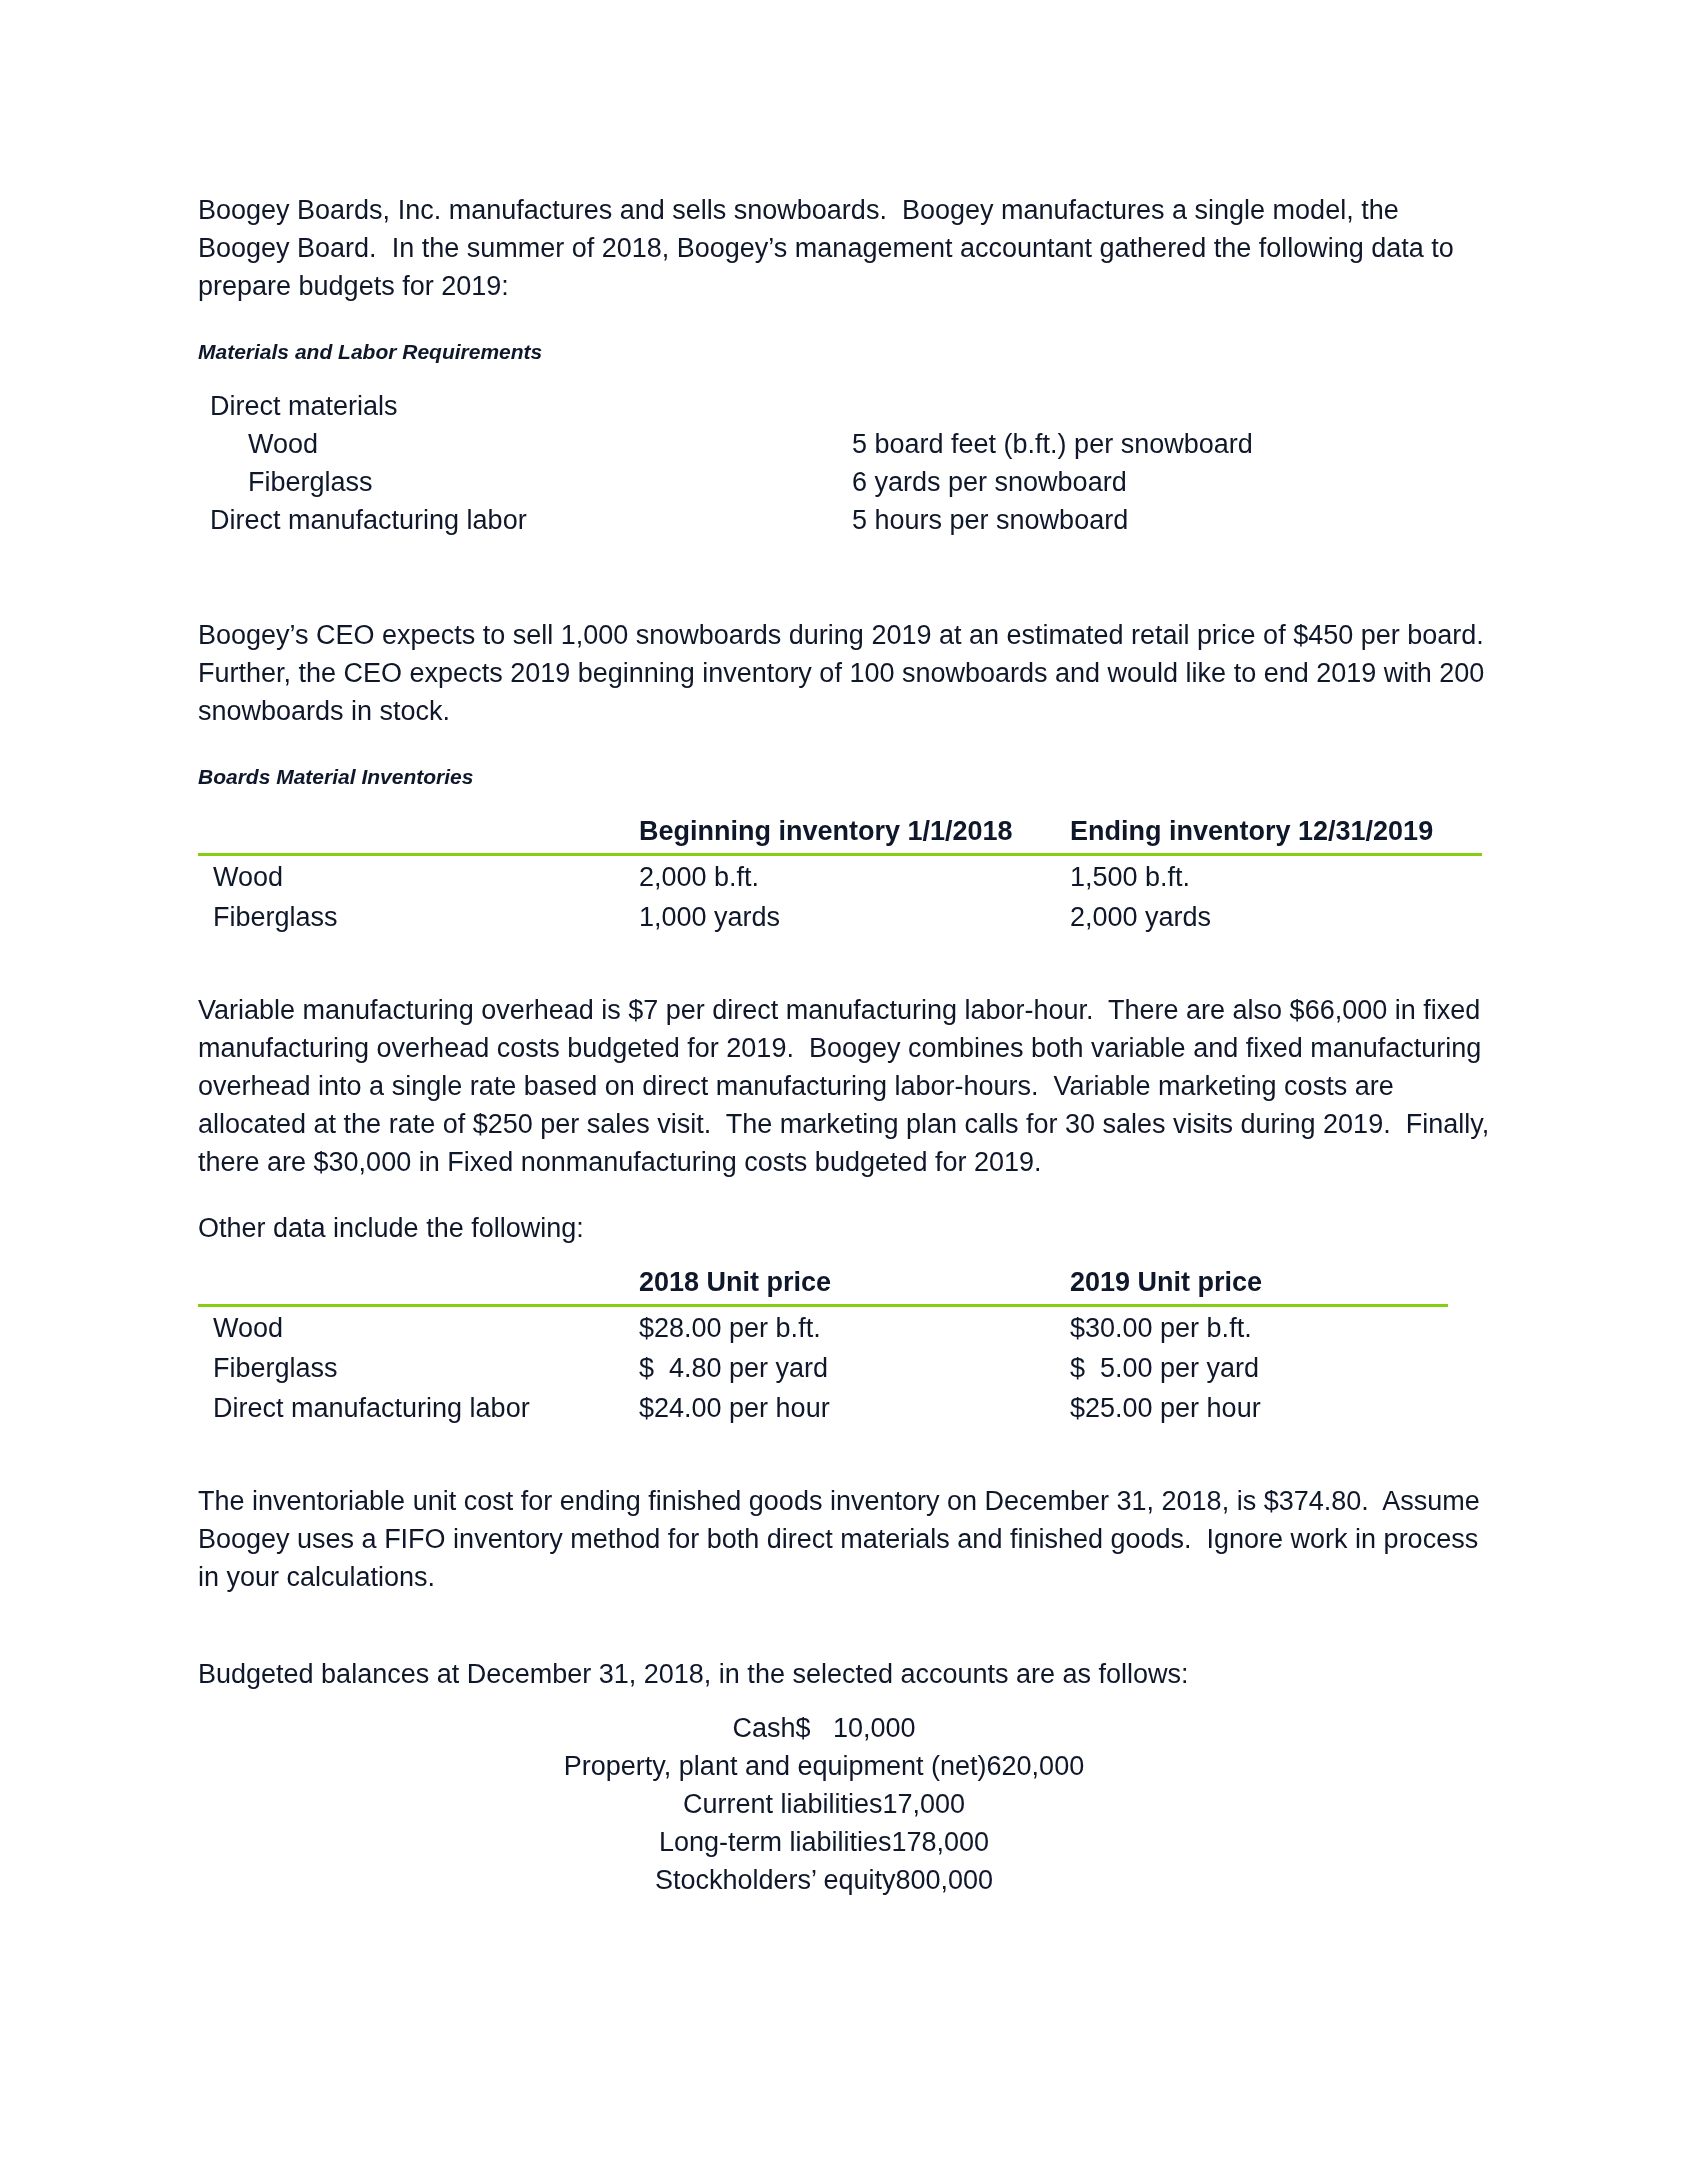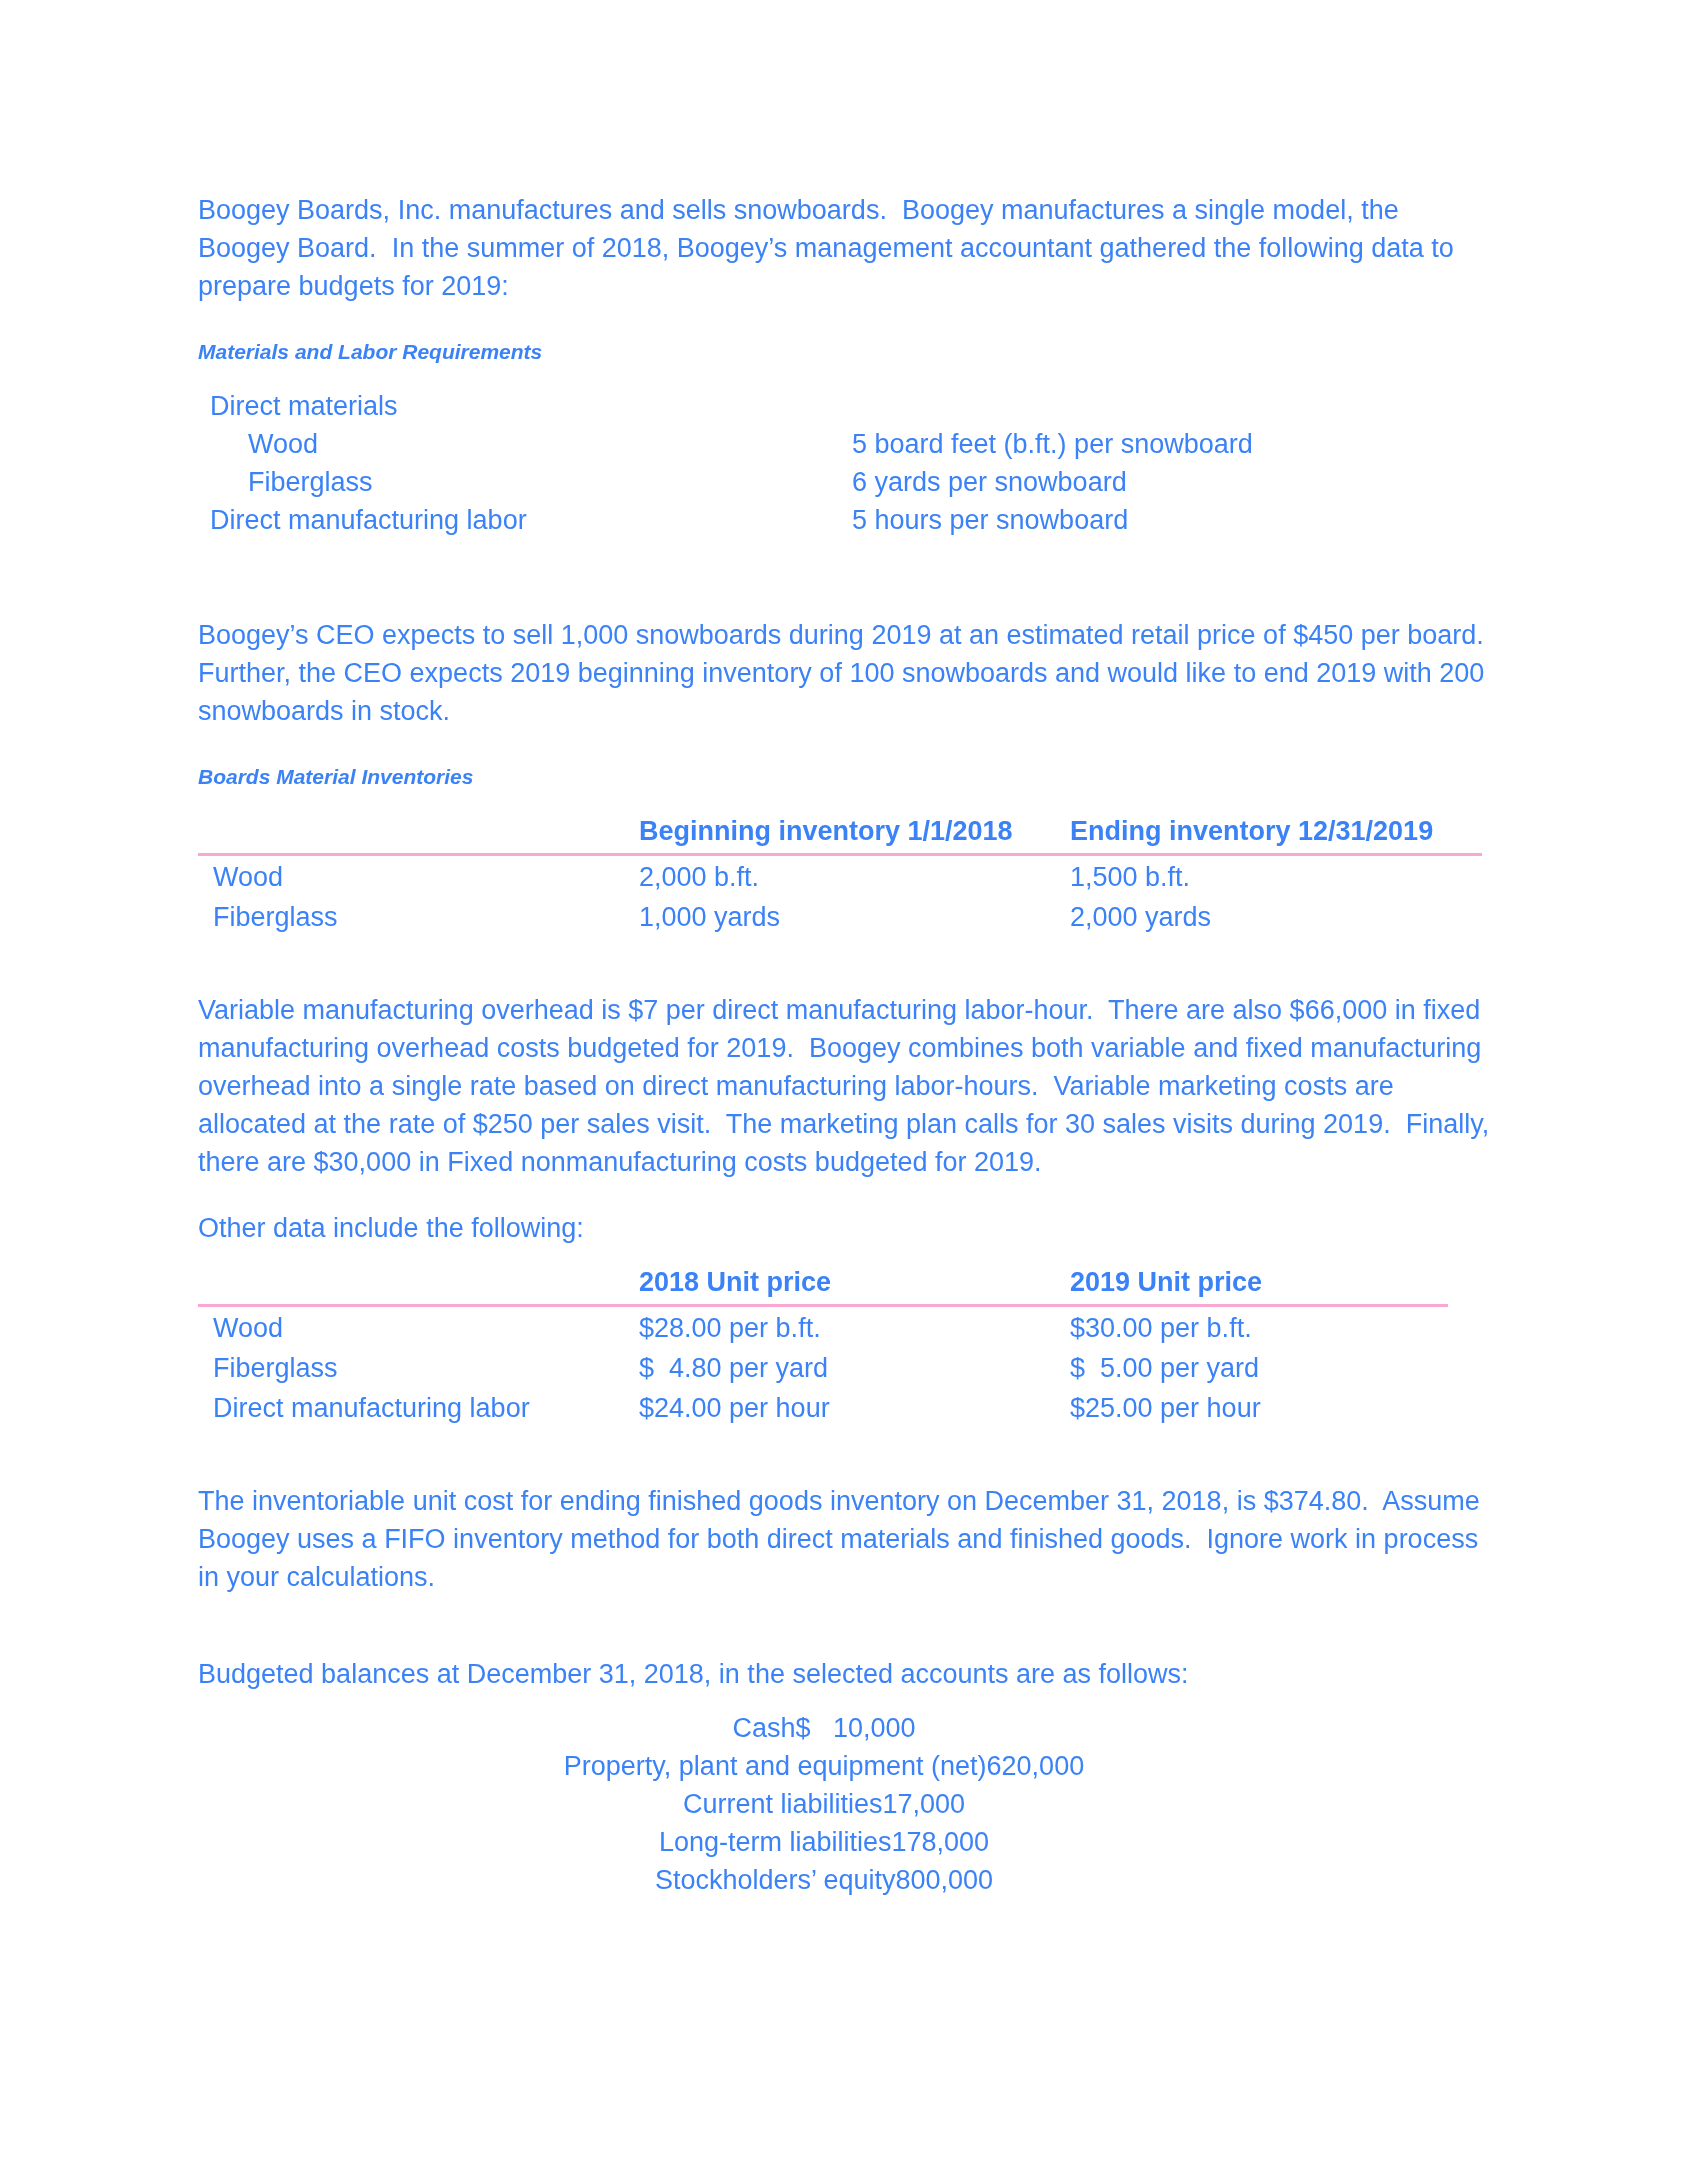--- a/index.html
+++ b/index.html
@@ -7,21 +7,21 @@
     position: relative;
     width: 1683px;
     height: 2173px;
     margin: 0 auto;
     background: #ffffff;
     box-sizing: border-box;
     padding: 191px 188px 0 198px;
     font-family: "Liberation Sans", sans-serif;
     font-size: 27px;
     line-height: 38px;
-    color: #3b82f6;
+    color: #0f172a;
   }
   .para { margin: 0 0 28px 0; white-space: pre-wrap; }
   .para.mb-xl { margin-bottom: 59px; }
   .para.mb-sm { margin-bottom: 16px; }
   .heading {
     font-size: 21px;
     font-weight: bold;
     font-style: italic;
     margin: 8px 0 16px 0;
     line-height: 38px;
@@ -34,21 +34,21 @@
   .req-label.indent { padding-left: 38px; }
   .req-value { white-space: pre-wrap; }
   
   .tbl { margin: 0 0 55px 0; }
   .tbl-inventories { width: 1284px; }
   .tbl-prices { width: 1250px; margin-top: 15px; }
   .tbl-head {
     display: grid;
     grid-template-columns: 441px 431px auto;
     font-weight: bold;
-    border-bottom: 3px solid #f9a8d4;
+    border-bottom: 3px solid #84cc16;
     padding-bottom: 3px;
   }
   .tbl-row {
     display: grid;
     grid-template-columns: 441px 431px auto;
     padding-top: 2px;
   }
   .tbl-row .c1 { padding-left: 15px; }
   .cell { white-space: pre; }
   

